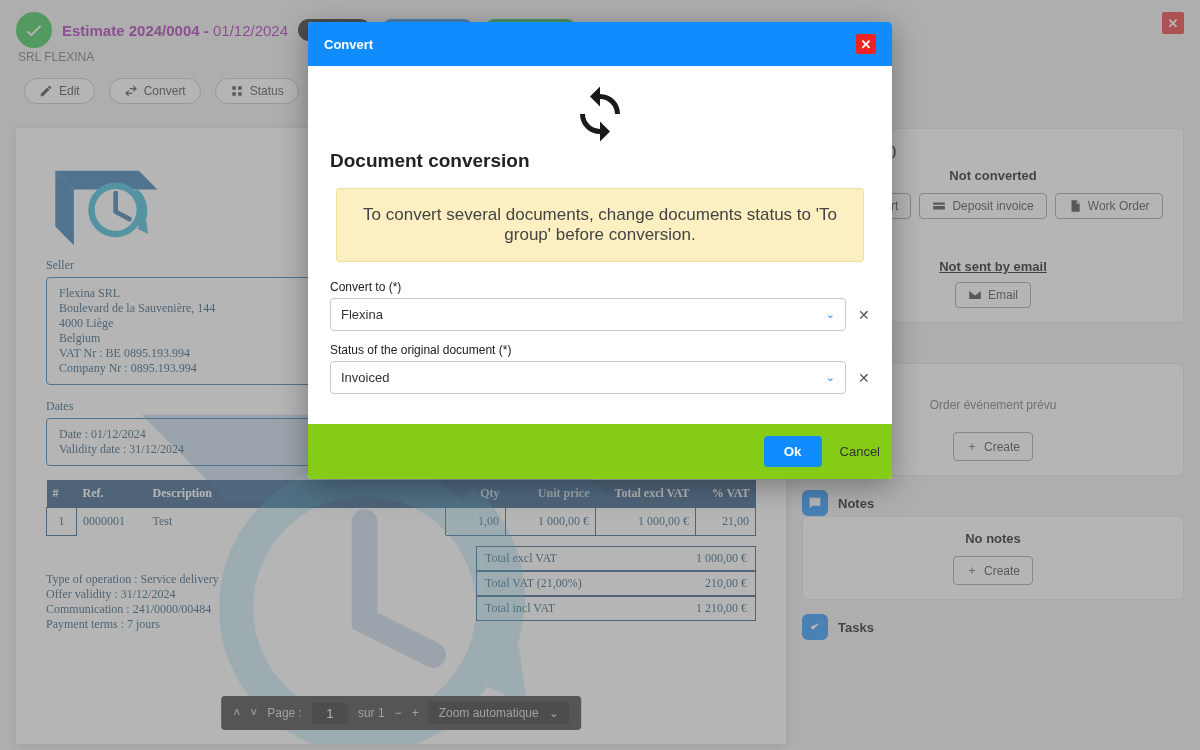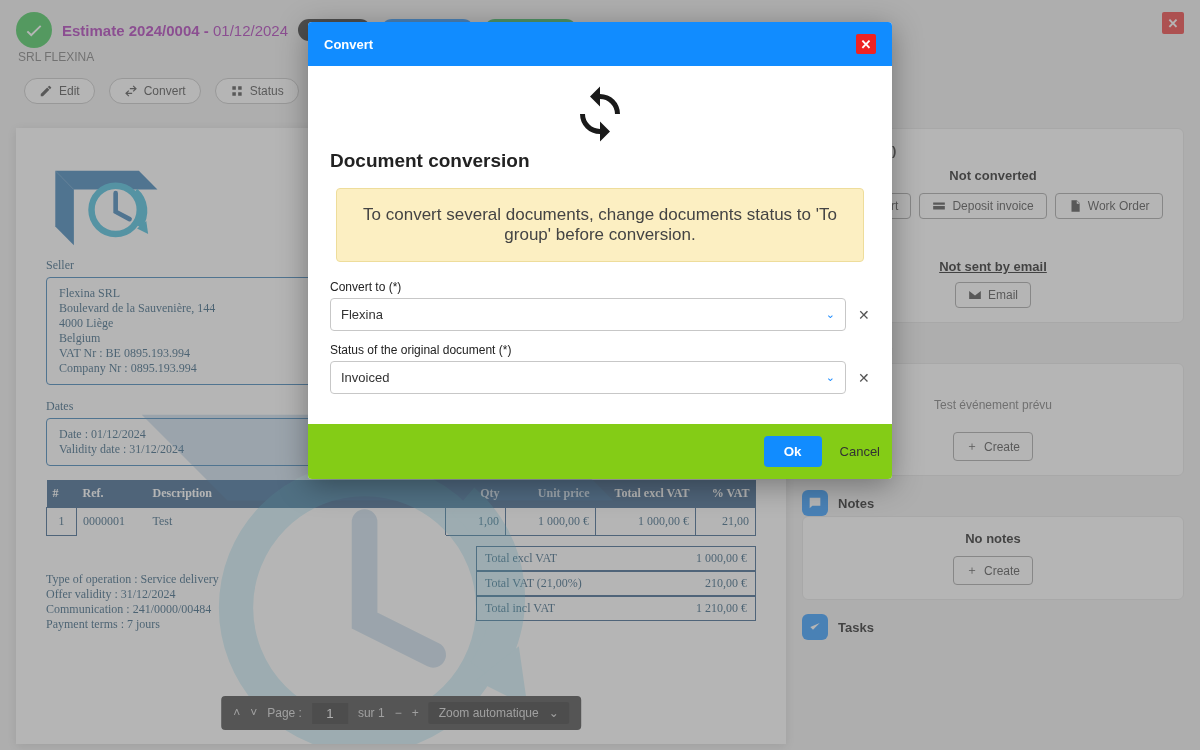--- a/index.html
+++ b/index.html
@@ -348,21 +348,21 @@
 
     <div class="section-mini">
       <div class="sq-icon">
         <svg class="icon" viewBox="0 0 24 24" style="width:16px;height:16px;">
             <path fill="#fff" d="M4 5h16v16H4zM4 9h16M8 3v4M16 3v4"></path>
           </svg>
       </div>
       <b>Planning</b>
     </div>
     <div class="card center">
-      <div class="muted" style="margin:20px 0;">Test événement prévu</div>
+      <div class="muted" style="margin:20px 0;">Order événement prévu</div>
       <button class="btn-outline">＋ <span>Create</span></button>
     </div>
 
     <div class="section-mini">
       <div class="sq-icon">
         <svg class="icon" viewBox="0 0 24 24" style="width:16px;height:16px;">
             <path fill="#fff" d="M4 4h16v12H8l-4 4z"></path>
           </svg>
       </div>
       <b>Notes</b>

